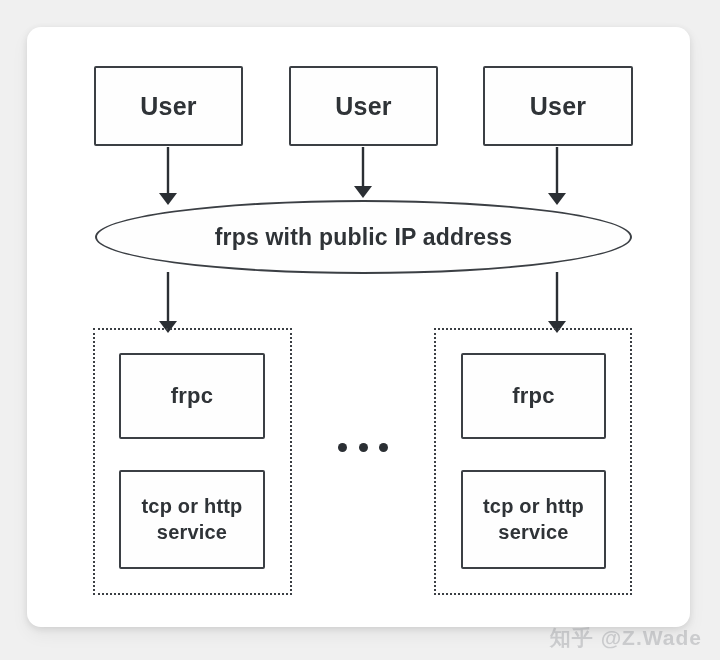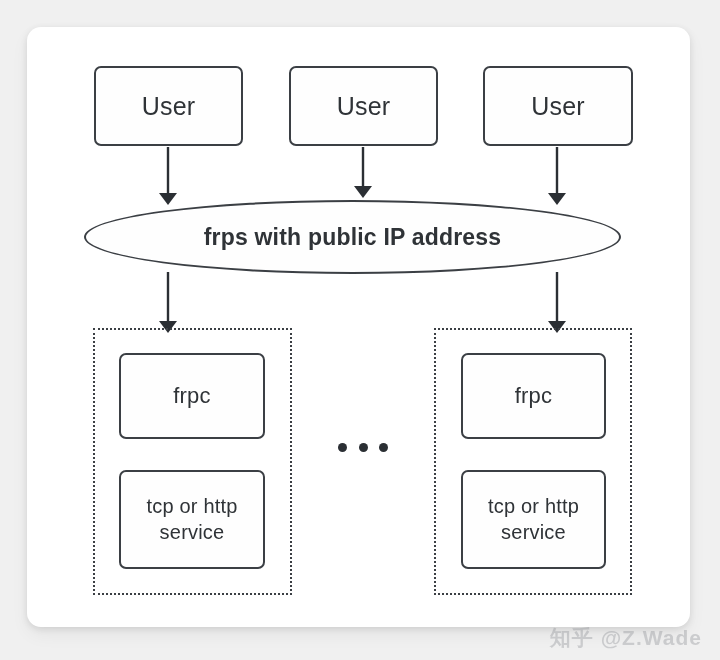--- a/index.html
+++ b/index.html
@@ -32,44 +32,44 @@
     border-radius: 14px;
     box-shadow: 0 2px 7px rgba(0,0,0,0.10), 0 8px 18px rgba(0,0,0,0.05);
   }
 
   
   .node {
     position: absolute;
     box-sizing: border-box;
     background: #fefefe;
     border: 2.2px solid #3b3f44;
-    border-radius: 7px;
+    border-radius: 2px;
     display: flex;
     align-items: center;
     justify-content: center;
     text-align: center;
     color: #2f3337;
-    font-weight: 400;
+    font-weight: 700;
     letter-spacing: .2px;
     line-height: 1.28;
   }
 
   .node.user   { font-size: 25px; }
   .node.frpc   { font-size: 22px; }
   .node.svc    { font-size: 20px; text-align: center; }
 
   
   #user-1 { left: 94px;  top: 66px; width: 149px; height: 80px; }
   #user-2 { left: 289px; top: 66px; width: 149px; height: 80px; }
   #user-3 { left: 483px; top: 66px; width: 150px; height: 80px; }
 
   
   .ellipse {
     position: absolute;
-    left: 84px;
+    left: 95px;
     top: 200px;
     width: 537px;
     height: 74px;
     box-sizing: border-box;
     border: 2.2px solid #3b3f44;
     border-radius: 50% / 50%;
     background: #fefefe;
     display: flex;
     align-items: center;
     justify-content: center;

